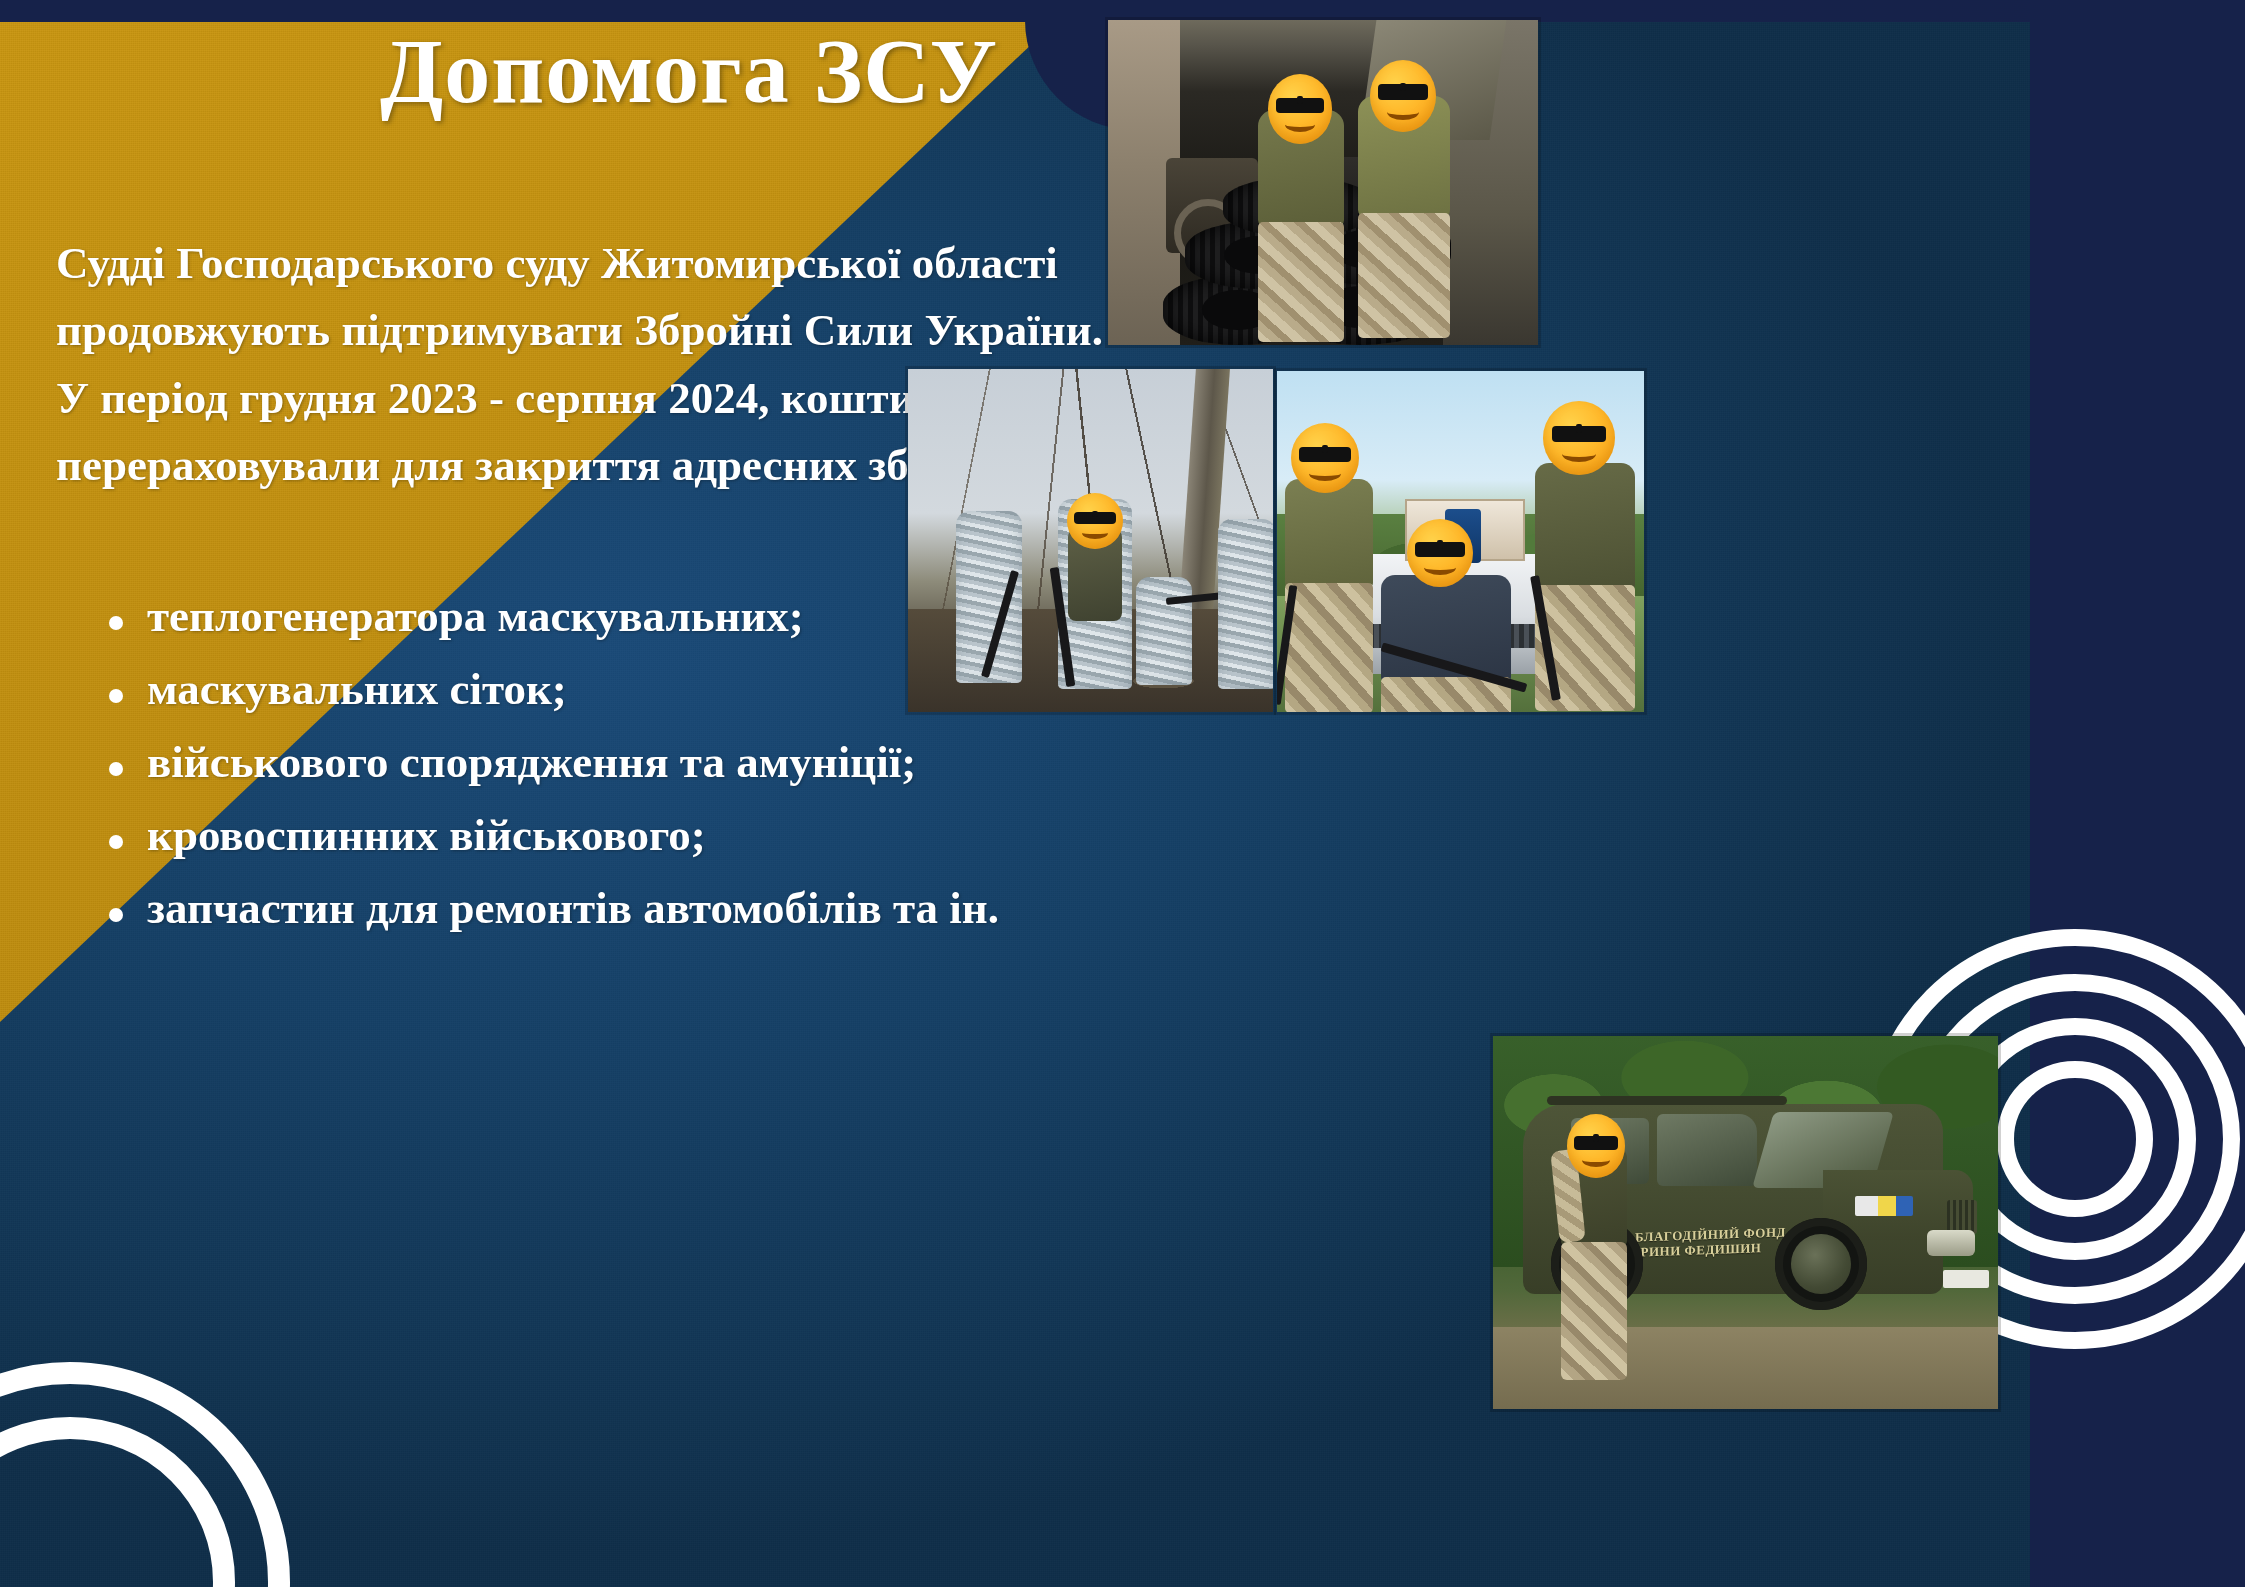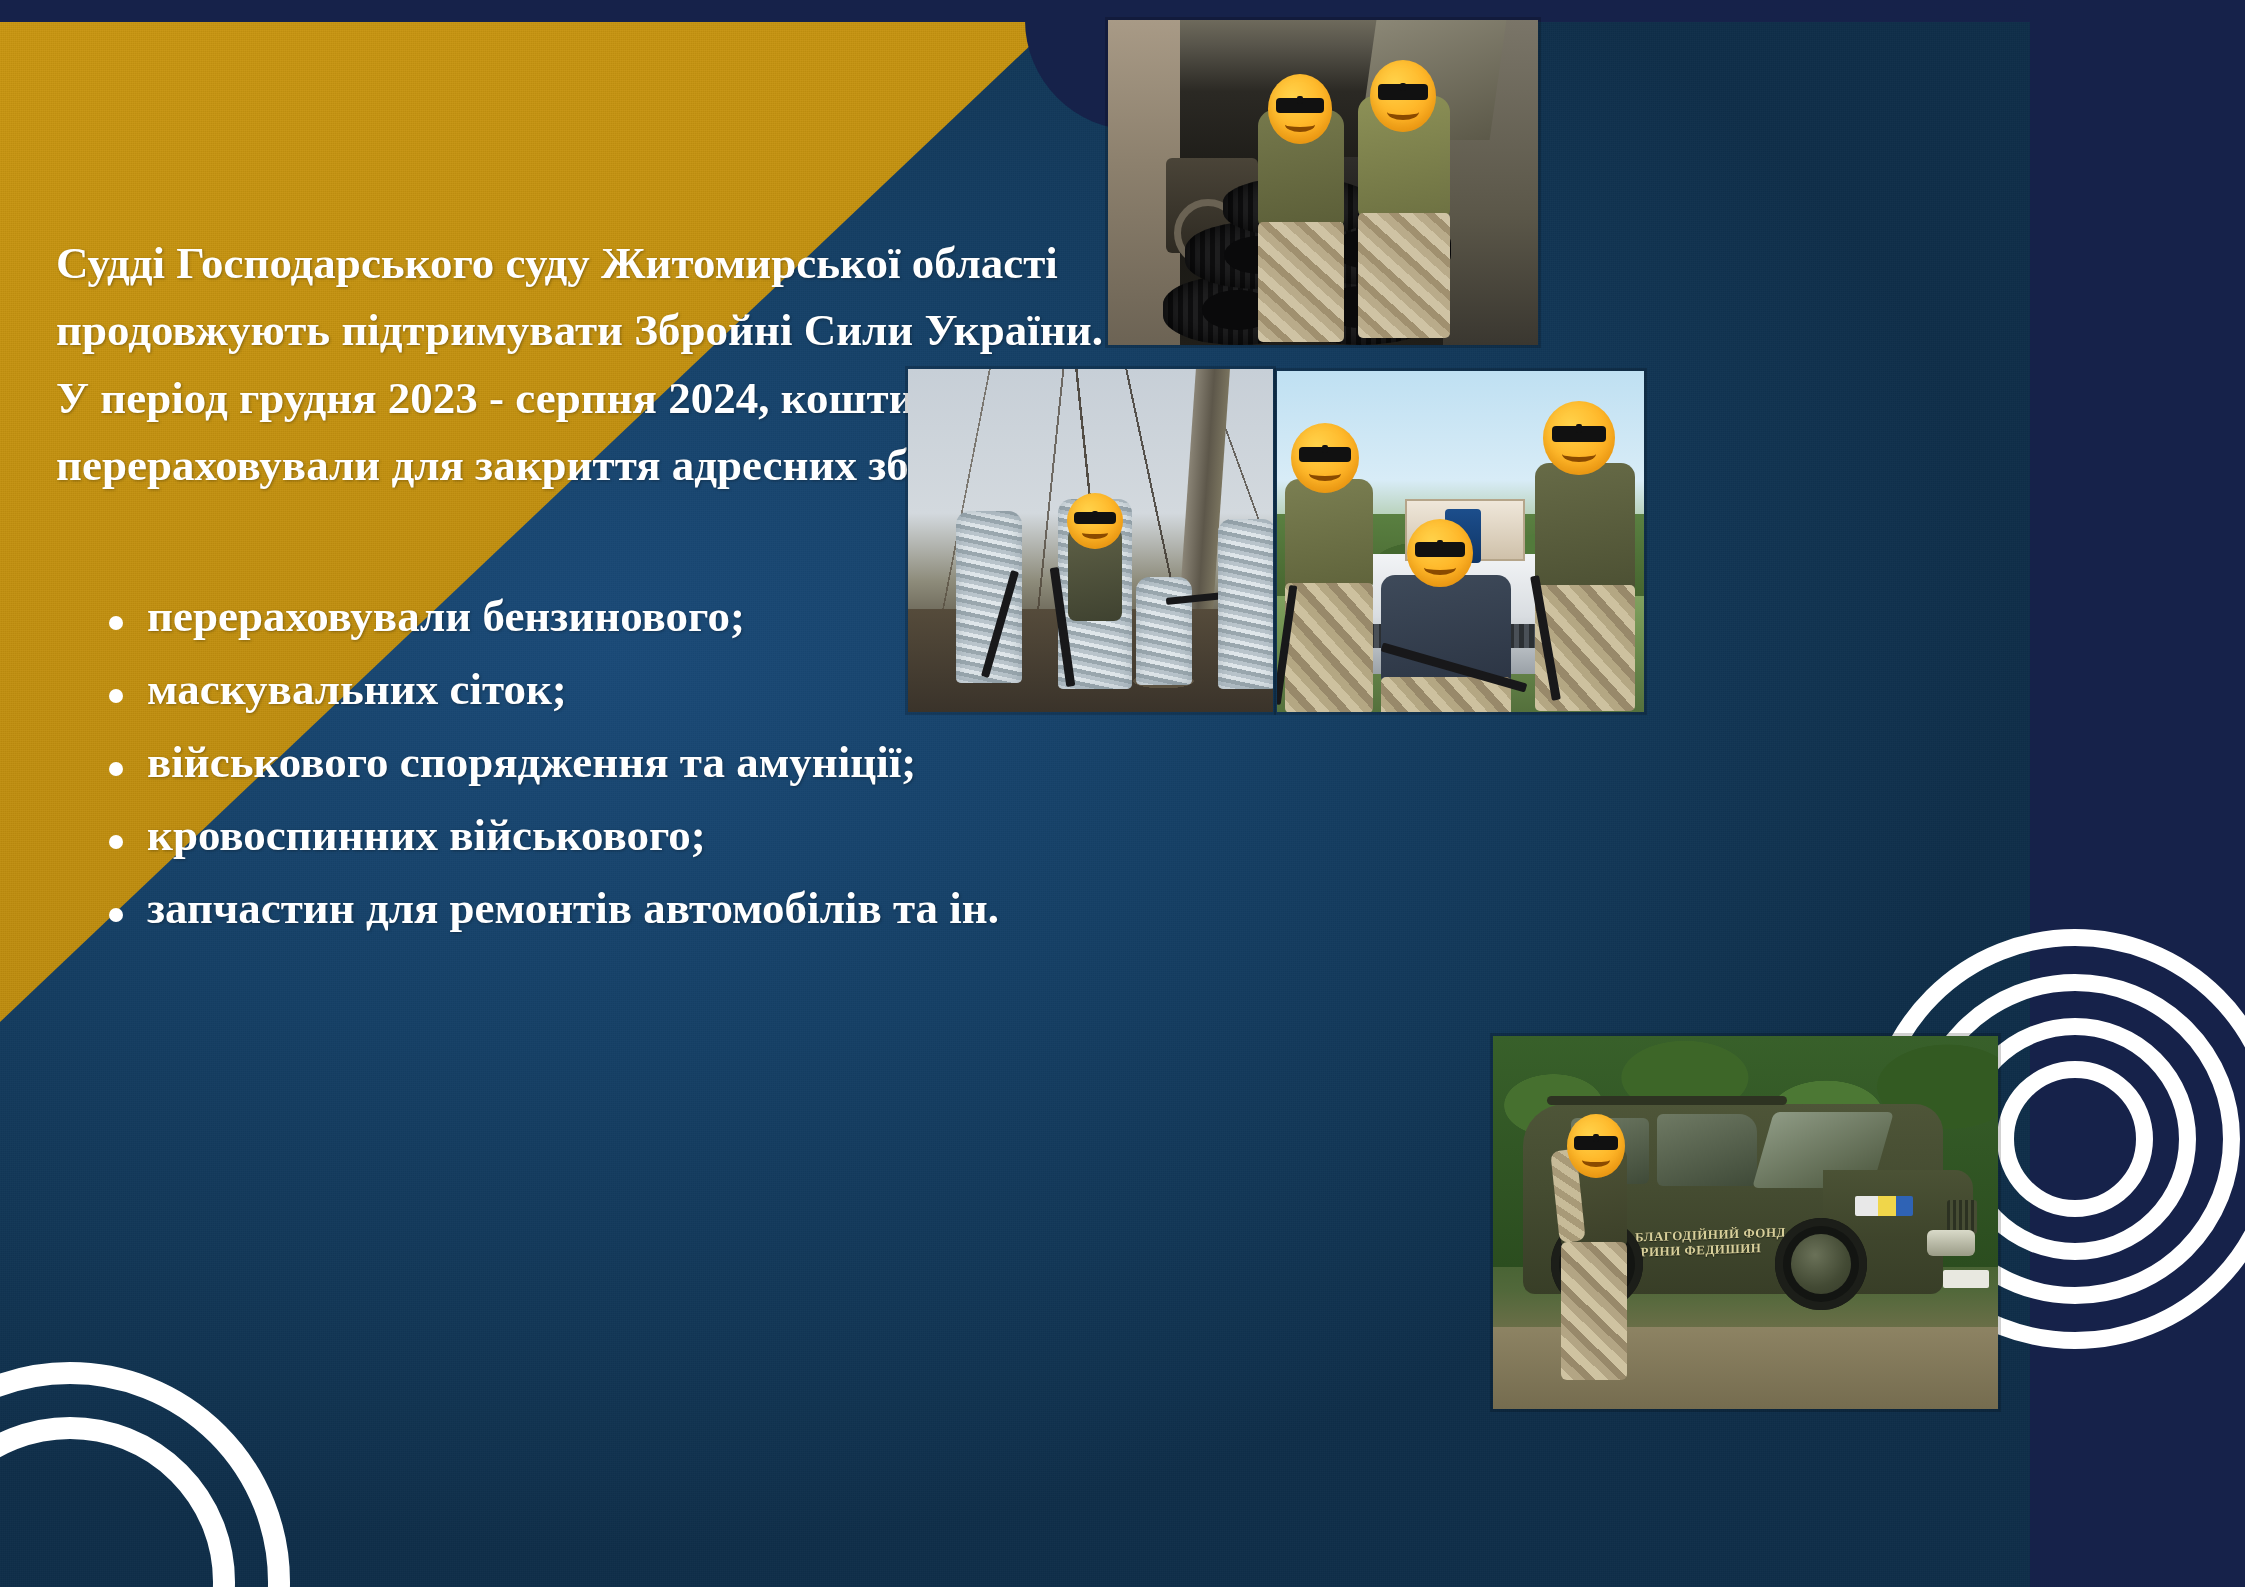--- a/index.html
+++ b/index.html
@@ -476,30 +476,31 @@
     <div class="ring r1"></div>
     <div class="ring r2"></div>
     <div class="ring r3"></div>
     <div class="ring r4"></div>
   </div>
   <div class="arcs-left">
     <div class="ring l1"></div>
     <div class="ring l2"></div>
   </div>
 
+  <div class="title">Допомога ЗСУ</div>
 
   <div class="body-copy">
     <p>Судді Господарського суду Житомирської області</p>
     <p>продовжують підтримувати Збройні Сили України.</p>
     <p>У період грудня 2023 - серпня 2024, кошти</p>
     <p>перераховували для закриття адресних зборів</p>
   </div>
 
   <ul class="bullets">
-    <li>перераховували бензинового;</li>
+    <li>теплогенератора маскувальних;</li>
     <li>маскувальних сіток;</li>
     <li>військового спорядження та амуніції;</li>
     <li>кровоспинних військового;</li>
     <li>запчастин для ремонтів автомобілів та ін.</li>
   </ul>
 
   <div class="photo photo-border" id="photo-tires">
     <div class="garage">
       <div class="wall-l"></div>
       <div class="wall-r"></div>

